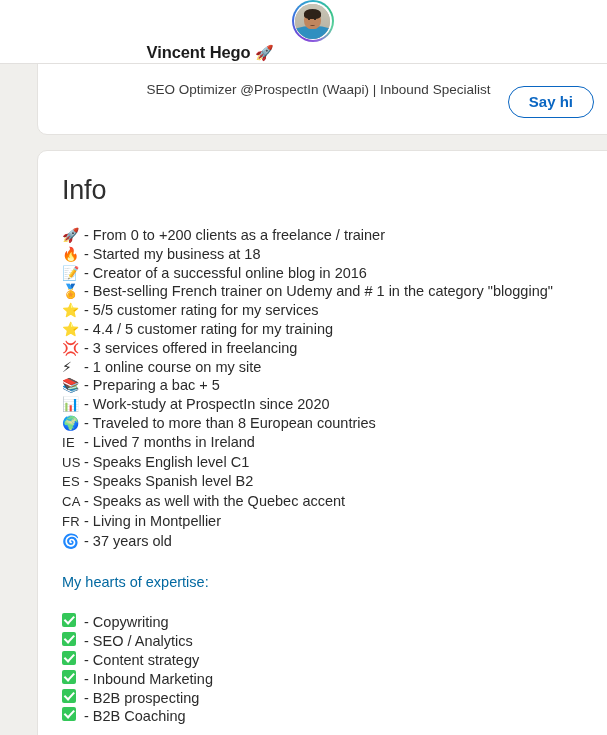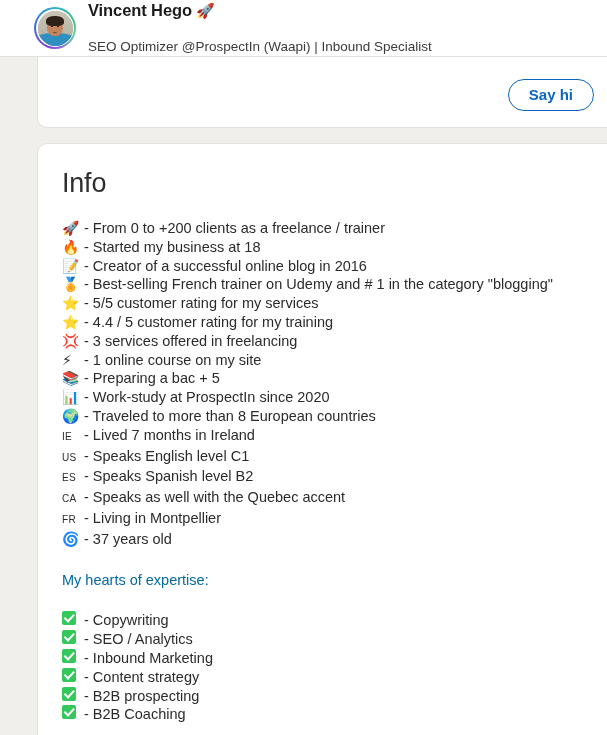--- a/index.html
+++ b/index.html
@@ -14,27 +14,28 @@
     background: #f0efec;
     font-family: "Liberation Sans", "DejaVu Sans", sans-serif;
     font-size: 14px;
     color: #2b2b2b;
     -webkit-font-smoothing: antialiased;
   }
 
   
   .profile-header {
     position: relative;
-    height: 57px;
+    height: 64px;
     background: #ffffff;
     display: flex;
     align-items: center;
     padding: 0 16px 0 34px;
     border-bottom: 1px solid #e2e0de;
     z-index: 10;
+    flex-direction: column;
   }
 
   .avatar-wrap {
     width: 42px;
     height: 42px;
     border-radius: 50%;
     padding: 2px;
     background: conic-gradient(from 210deg,
                 #7b3fd4 0deg,
                 #3b6fe0 70deg,
@@ -177,21 +178,21 @@
     width: 22px;
     font-size: 14px;
     line-height: 18.8px;
     text-align: left;
   }
 
   
   .flag-code {
     flex: 0 0 auto;
     width: 22px;
-    font-size: 10px;
+    font-size: 13px;
     letter-spacing: 0.3px;
     text-transform: uppercase;
     color: #2b2b2b;
     line-height: 18.8px;
     font-family: "Liberation Sans", "DejaVu Sans", sans-serif;
   }
 
   .row-text { flex: 1 1 auto; }
 
   .expertise-heading {
@@ -357,32 +358,32 @@
         <li class="info-row">
           <span class="check-box">
             <span class="box"></span>
           </span>
           <span class="row-text">- SEO / Analytics</span>
         </li>
         <li class="info-row">
           <span class="check-box">
             <span class="box"></span>
           </span>
+          <span class="row-text">- Content strategy</span>
+        </li>
+        <li class="info-row">
+          <span class="check-box">
+            <span class="box"></span>
+          </span>
           <span class="row-text">- Inbound Marketing</span>
         </li>
         <li class="info-row">
           <span class="check-box">
             <span class="box"></span>
           </span>
-          <span class="row-text">- Content strategy</span>
-        </li>
-        <li class="info-row">
-          <span class="check-box">
-            <span class="box"></span>
-          </span>
           <span class="row-text">- B2B prospecting</span>
         </li>
         <li class="info-row">
           <span class="check-box">
             <span class="box"></span>
           </span>
           <span class="row-text">- B2B Coaching</span>
         </li>
       </ul>
 

